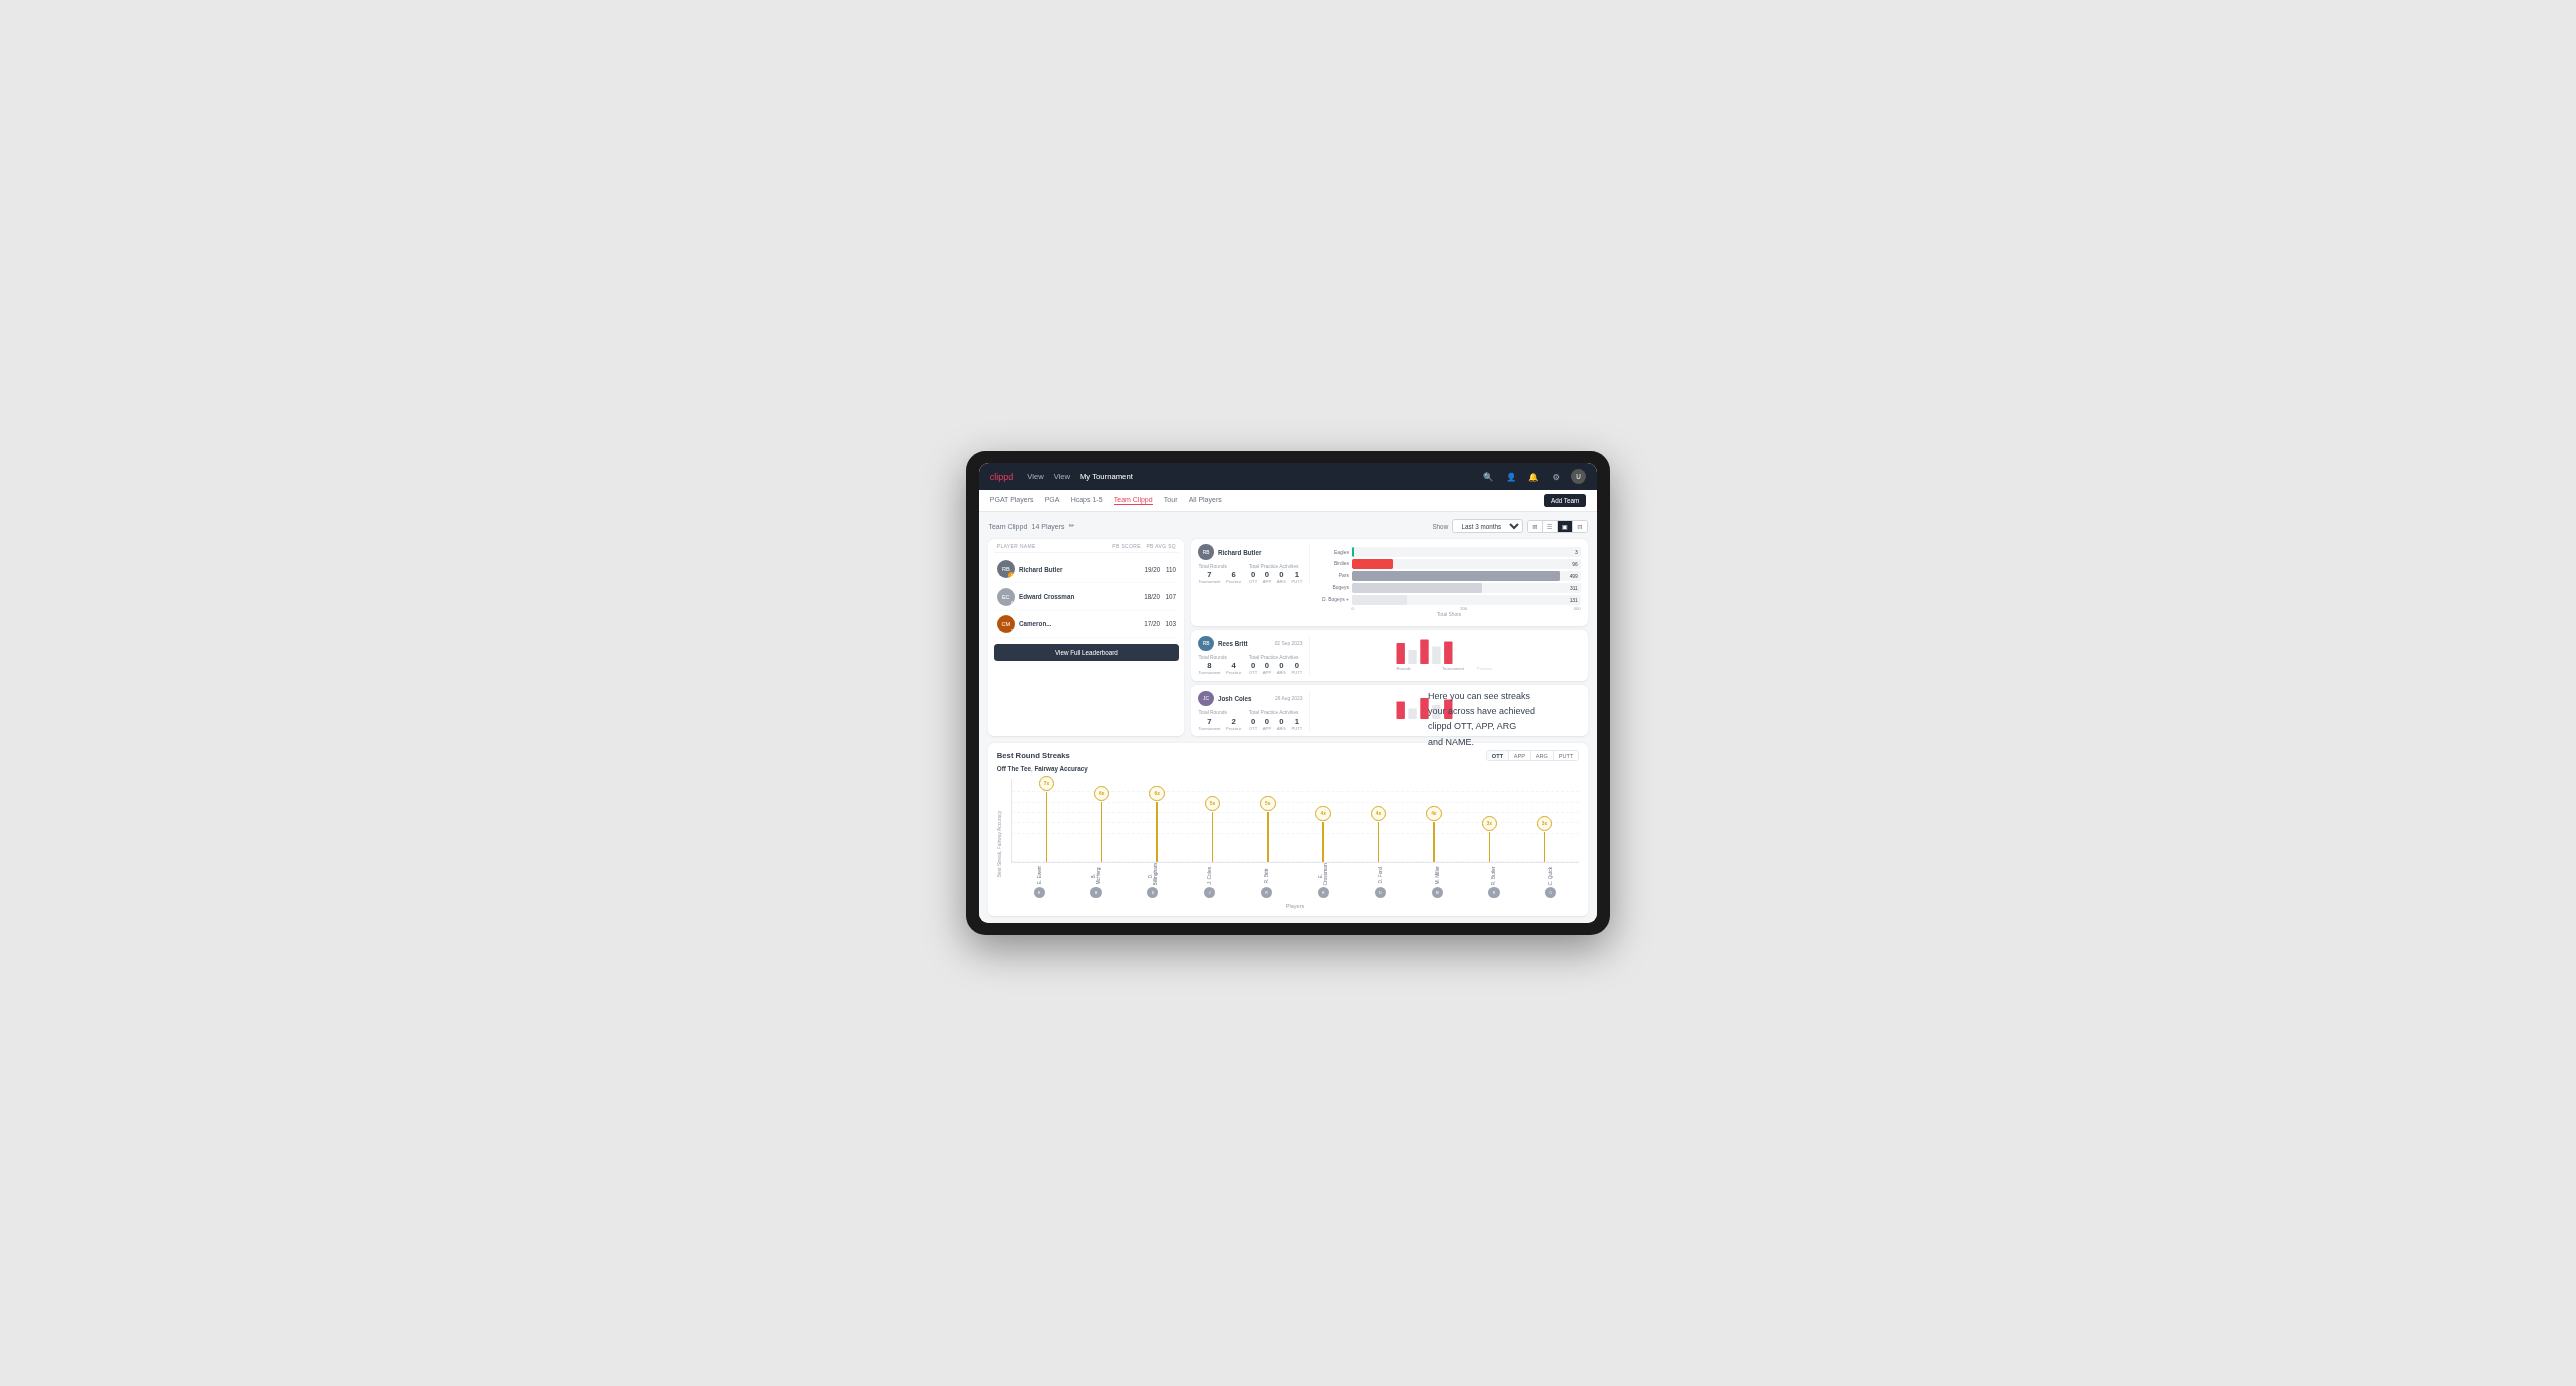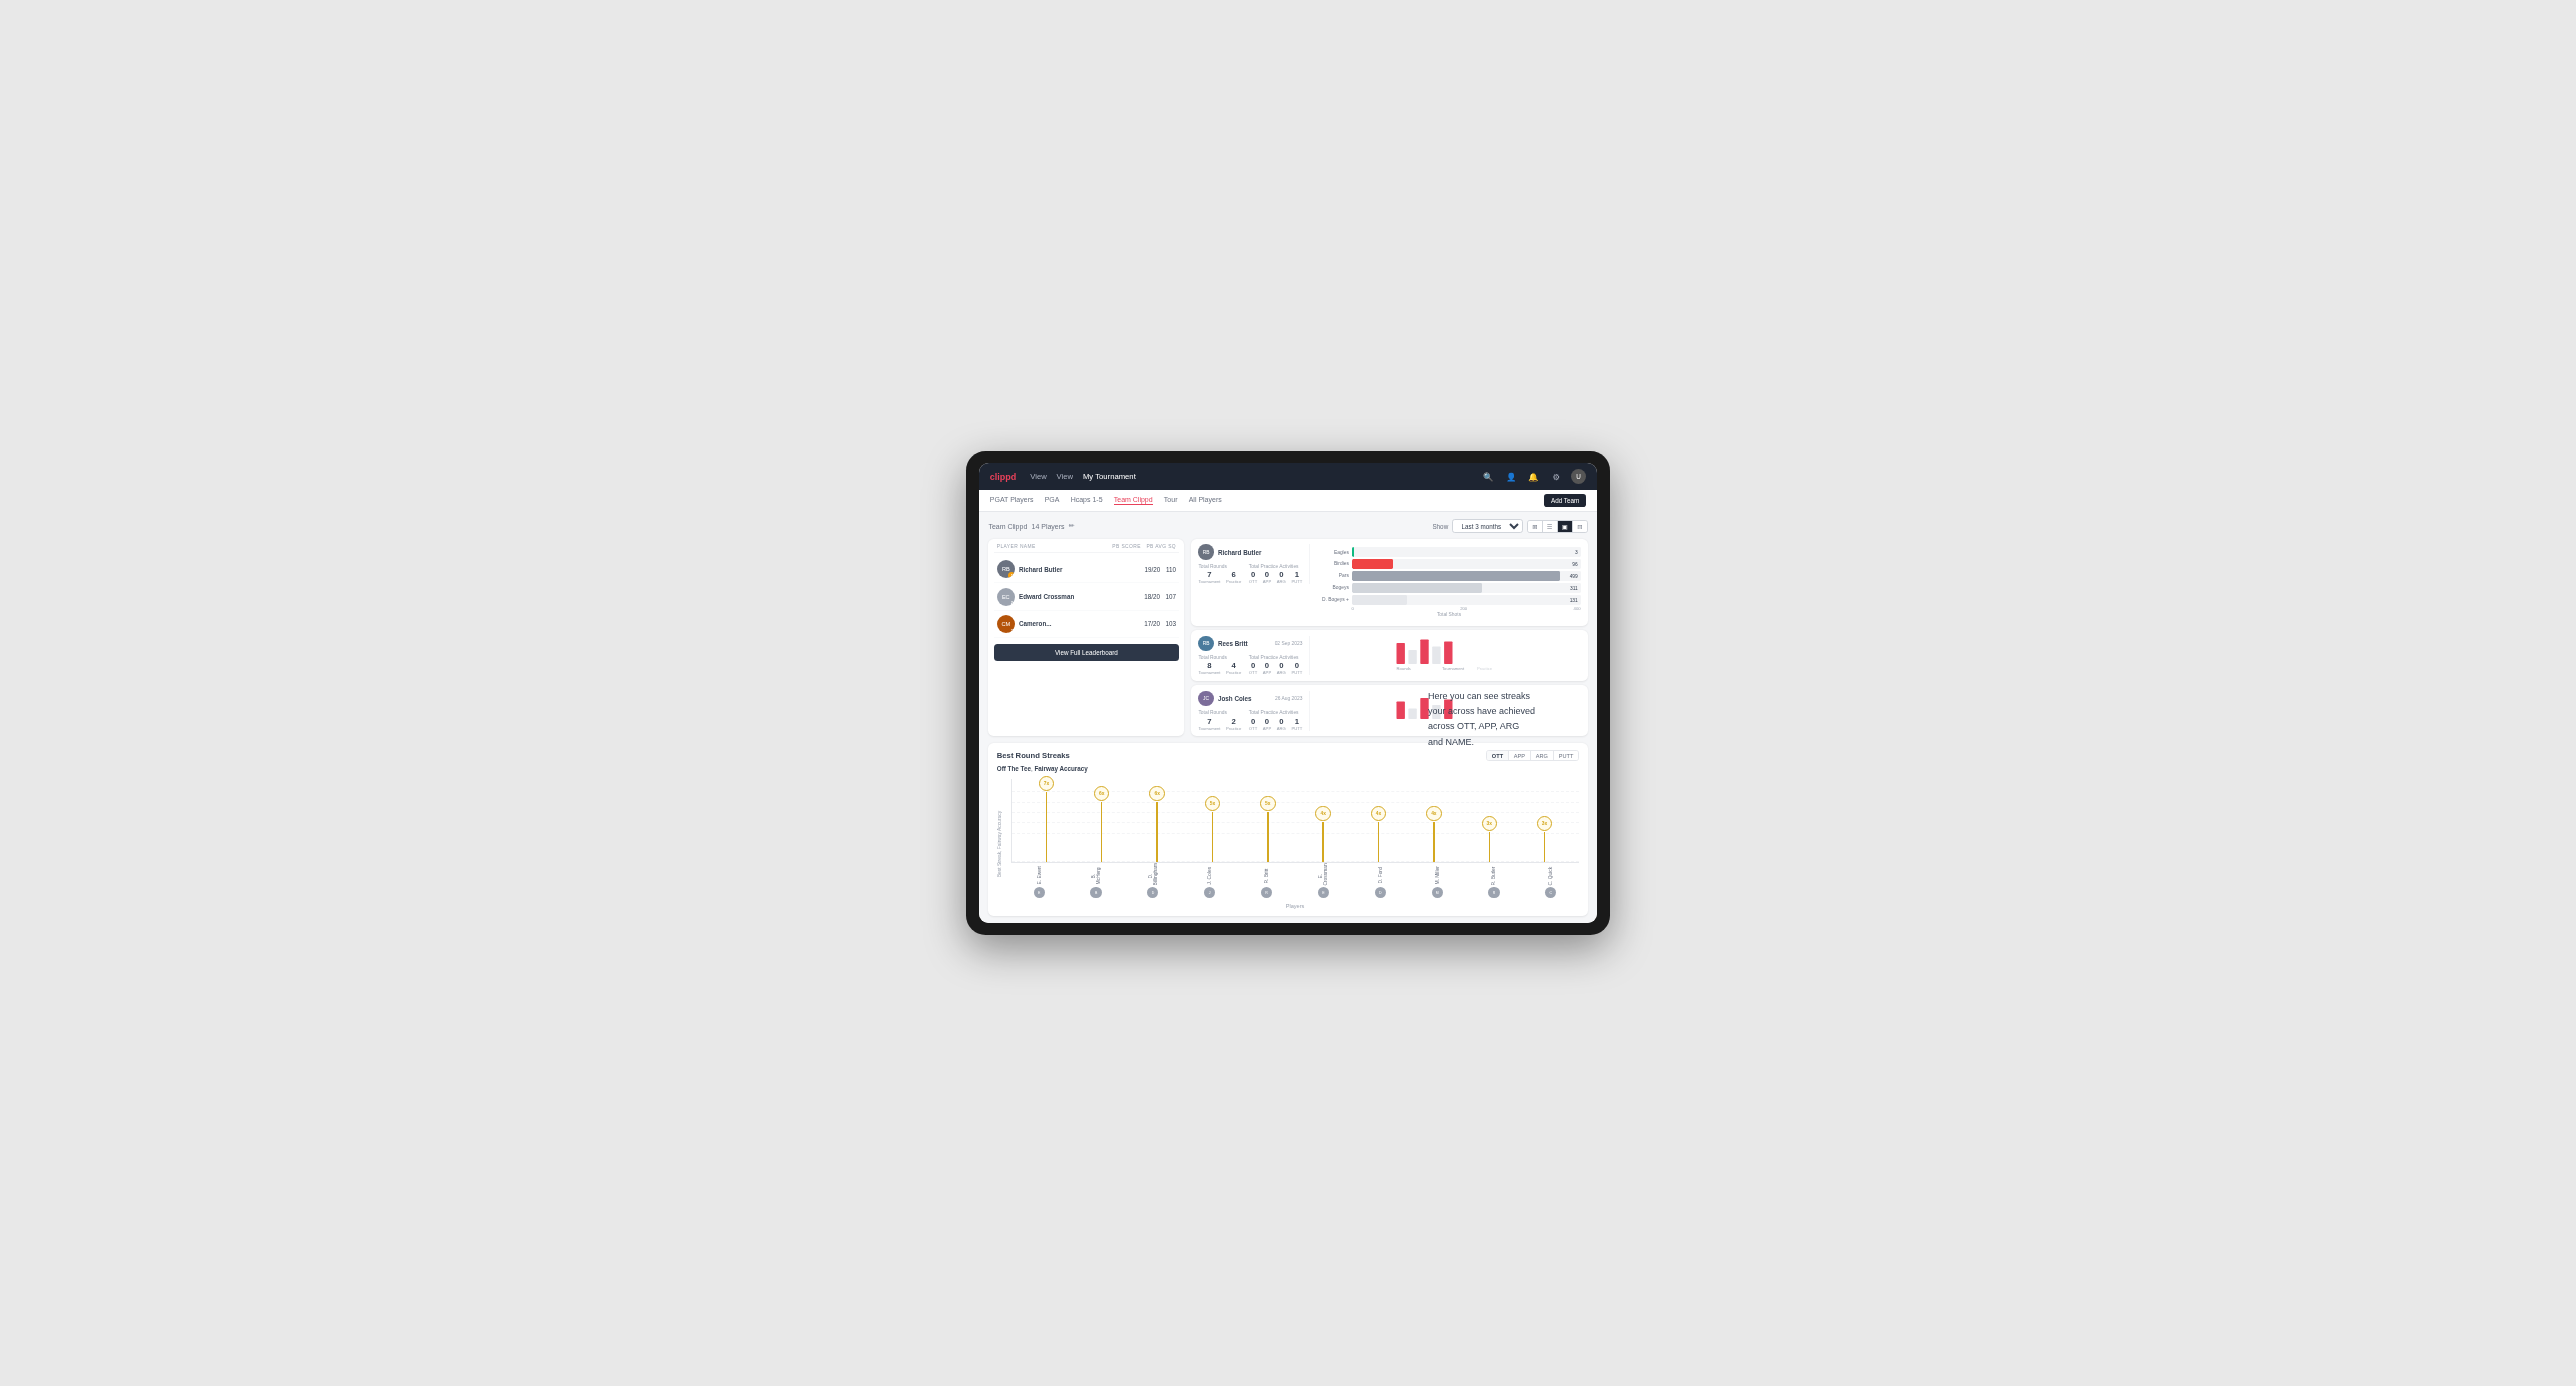--- a/index.html
+++ b/index.html
@@ -26,21 +26,21 @@
     
     .nav {
       background: #1e2532;
       display: flex;
       align-items: center;
       padding: 0 11.2px;
       height: 26.6px;
     }
     .nav-logo {
       color: #e8415a;
-      font-weight: 700;
+      font-weight: 400;
       font-size: 9px;
       margin-right: 14px;
     }
     .nav-links {
       display: flex;
       gap: 9.8px;
       flex: 1;
     }
     .nav-link {
       color: #aab0be;
@@ -923,17 +923,17 @@
             </div>
           </div>
         </div>
       </div>
     </div>
   </div>
 
   <div style="position:absolute;right:-7px;top:238px;font-size:9px;color:#374151;line-height:1.7;width:189px;">
     <span>Here you can see streaks</span><br>
     <span>your across have achieved</span><br>
-    <span>across OTT, APP, ARG</span><br>
+    <span>clippd OTT, APP, ARG</span><br>
     <span>and NAME.</span>
   </div>
 </div>
 
 
 </body></html>

